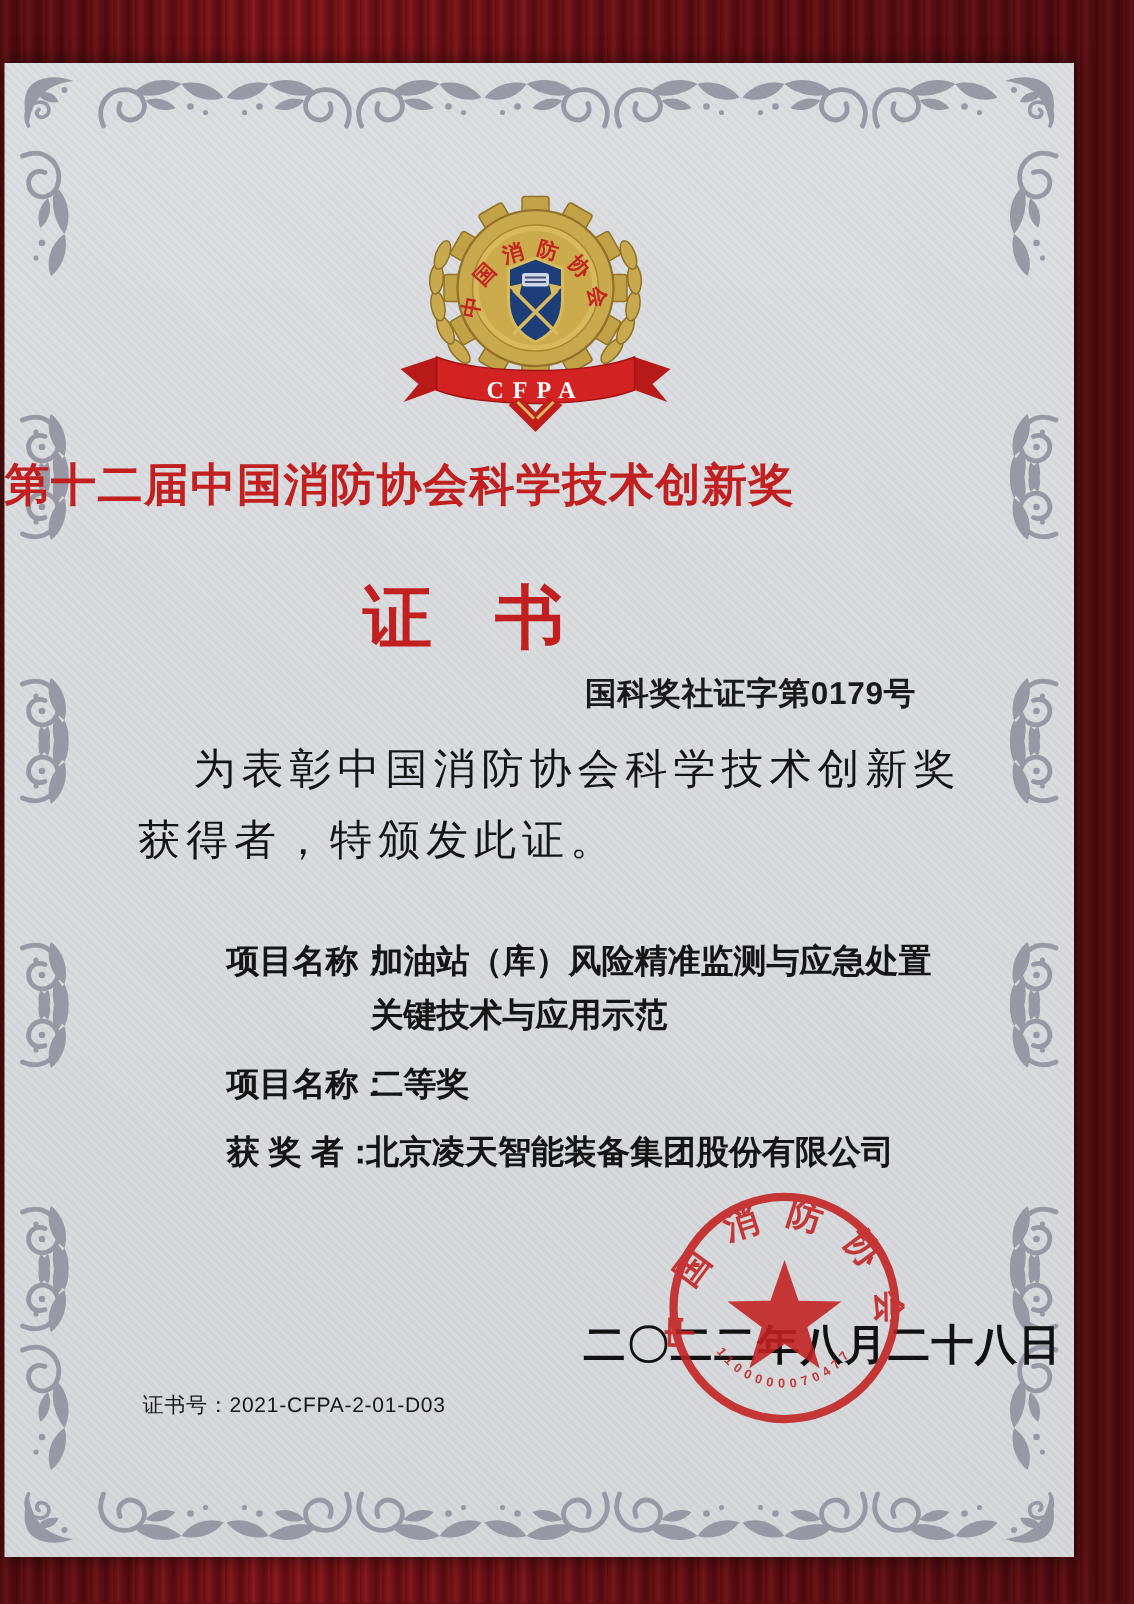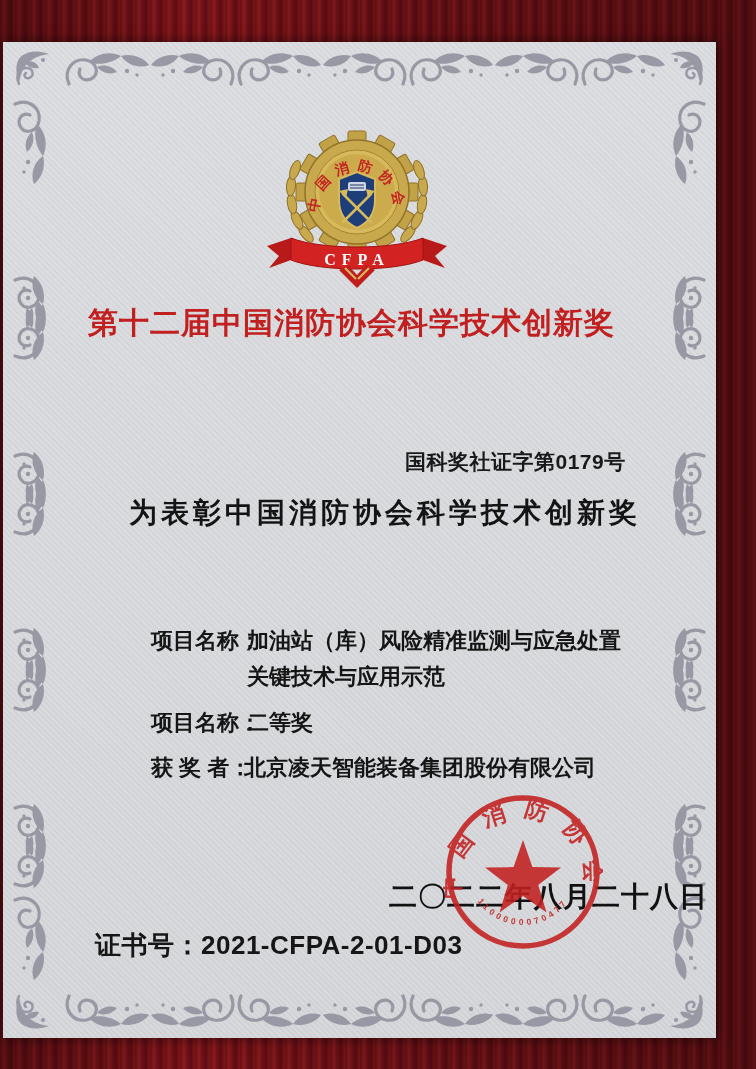--- a/index.html
+++ b/index.html
@@ -13,50 +13,50 @@
   .paper{
     position:absolute;left:3px;top:42px;width:713px;height:996px;
     background:
       repeating-linear-gradient(45deg, rgba(255,255,255,.05) 0 2px, rgba(0,0,0,.025) 2px 4px),
       linear-gradient(180deg,#dbdde0,#d5d7da);
     box-shadow:0 0 12px rgba(0,0,0,.55);
   }
   .orn{position:absolute;color:#8e8e9c;opacity:.85;}
   .emblem{position:absolute;left:256px;top:86px;width:200px;height:165px;}
   .title{
-    position:absolute;left:0;top:261px;width:612px;text-align:right;
+    position:absolute;left:0;top:261px;width:612px;text-align:left;
     font-size:30px;font-weight:700;color:#c22020;letter-spacing:1px;white-space:nowrap;
   }
   .doctype{
     position:absolute;left:0;top:339px;width:612px;text-align:center;
     font-size:46px;font-weight:700;color:#c22020;letter-spacing:42px;text-indent:42px;white-space:nowrap;
   }
   .issue-no{
-    position:absolute;left:402px;top:406px;
+    position:absolute;left:387px;top:406px;
     font-size:21px;font-weight:700;color:#191919;
     font-family:"Liberation Sans","DejaVu Sans",sans-serif;letter-spacing:.5px;
   }
   .bodyline{
-    position:absolute;font-size:28px;font-weight:700;color:#141414;
+    position:absolute;font-size:28px;font-weight:400;color:#141414;
     letter-spacing:4px;white-space:nowrap;
   }
   .b1{left:126px;top:452px;} .b2{left:89px;top:499px;}
   .frow{position:absolute;font-family:"Liberation Sans","DejaVu Sans",sans-serif;
     font-size:22px;font-weight:700;color:#151515;white-space:nowrap;}
   .flabel{position:absolute;left:148px;}
   .fvalue{position:absolute;left:244px;}
   .date{
     position:absolute;left:386px;top:836px;font-size:28px;font-weight:700;
     color:#111;letter-spacing:1px;white-space:nowrap;z-index:2;text-align:right;
   }
   .seal{position:absolute;left:440px;top:750px;width:160px;height:160px;opacity:.88;z-index:3;}
   .footer-no{
     position:absolute;left:92px;top:886px;
     font-family:"Liberation Sans","DejaVu Sans",sans-serif;
-    font-size:26px;font-weight:700;color:#161616;letter-spacing:.5px;
+    font-size:14px;font-weight:400;color:#161616;letter-spacing:.5px;
   }
   .hidden-defs{position:absolute;width:0;height:0;}
 </style>
 </head>
 <body>
 
 <svg class="hidden-defs" aria-hidden="true">
   <defs>
     <g id="motif">
       <path d="M6,30 C0,16 10,4 23,6 C34,8 37,20 28,25 C21,28 14,23 17,15" fill="none" stroke="currentColor" stroke-width="3.2" stroke-linecap="round"></path>
@@ -181,23 +181,25 @@
         <path d="M32,110 L8,118 L20,128 L10,140 L32,132 Z" fill="#b81a1a"></path>
         <path d="M164,110 L188,118 L176,128 L186,140 L164,132 Z" fill="#b81a1a"></path>
         <path d="M32,110 C62,122 134,122 164,110 L164,132 C134,144 62,144 32,132 Z" fill="#d32222" stroke="#a31212" stroke-width="1"></path>
         <path d="M80,142 L98,160 L116,142 L107,137 L98,147 L89,137 Z" fill="#c01d1d"></path>
         <path d="M86,140 L97,151 M110,140 L99,151" stroke="#d8ba5e" stroke-width="2" fill="none"></path>
       </g>
       <text x="98" y="137" text-anchor="middle" font-size="16" font-weight="bold" fill="#ffffff" letter-spacing="6" font-family="Liberation Serif, DejaVu Serif, serif">CFPA</text>
     </svg>
 
     <div class="title">第十二届中国消防协会科学技术创新奖</div>
+    <div class="doctype">证书</div>
     <div class="issue-no">国科奖社证字第0179号</div>
 
     <div class="bodyline b1">为表彰中国消防协会科学技术创新奖</div>
+    <div class="bodyline b2">获得者，特颁发此证。</div>
 
     <div class="frow" style="top:584px;">
       <span class="flabel">项目名称：</span>
       <span class="fvalue">加油站（库）风险精准监测与应急处置</span>
     </div>
     <div class="frow" style="top:620px;">
       <span class="fvalue">关键技术与应用示范</span>
     </div>
     <div class="frow" style="top:666px;">
       <span class="flabel">项目名称：</span>

